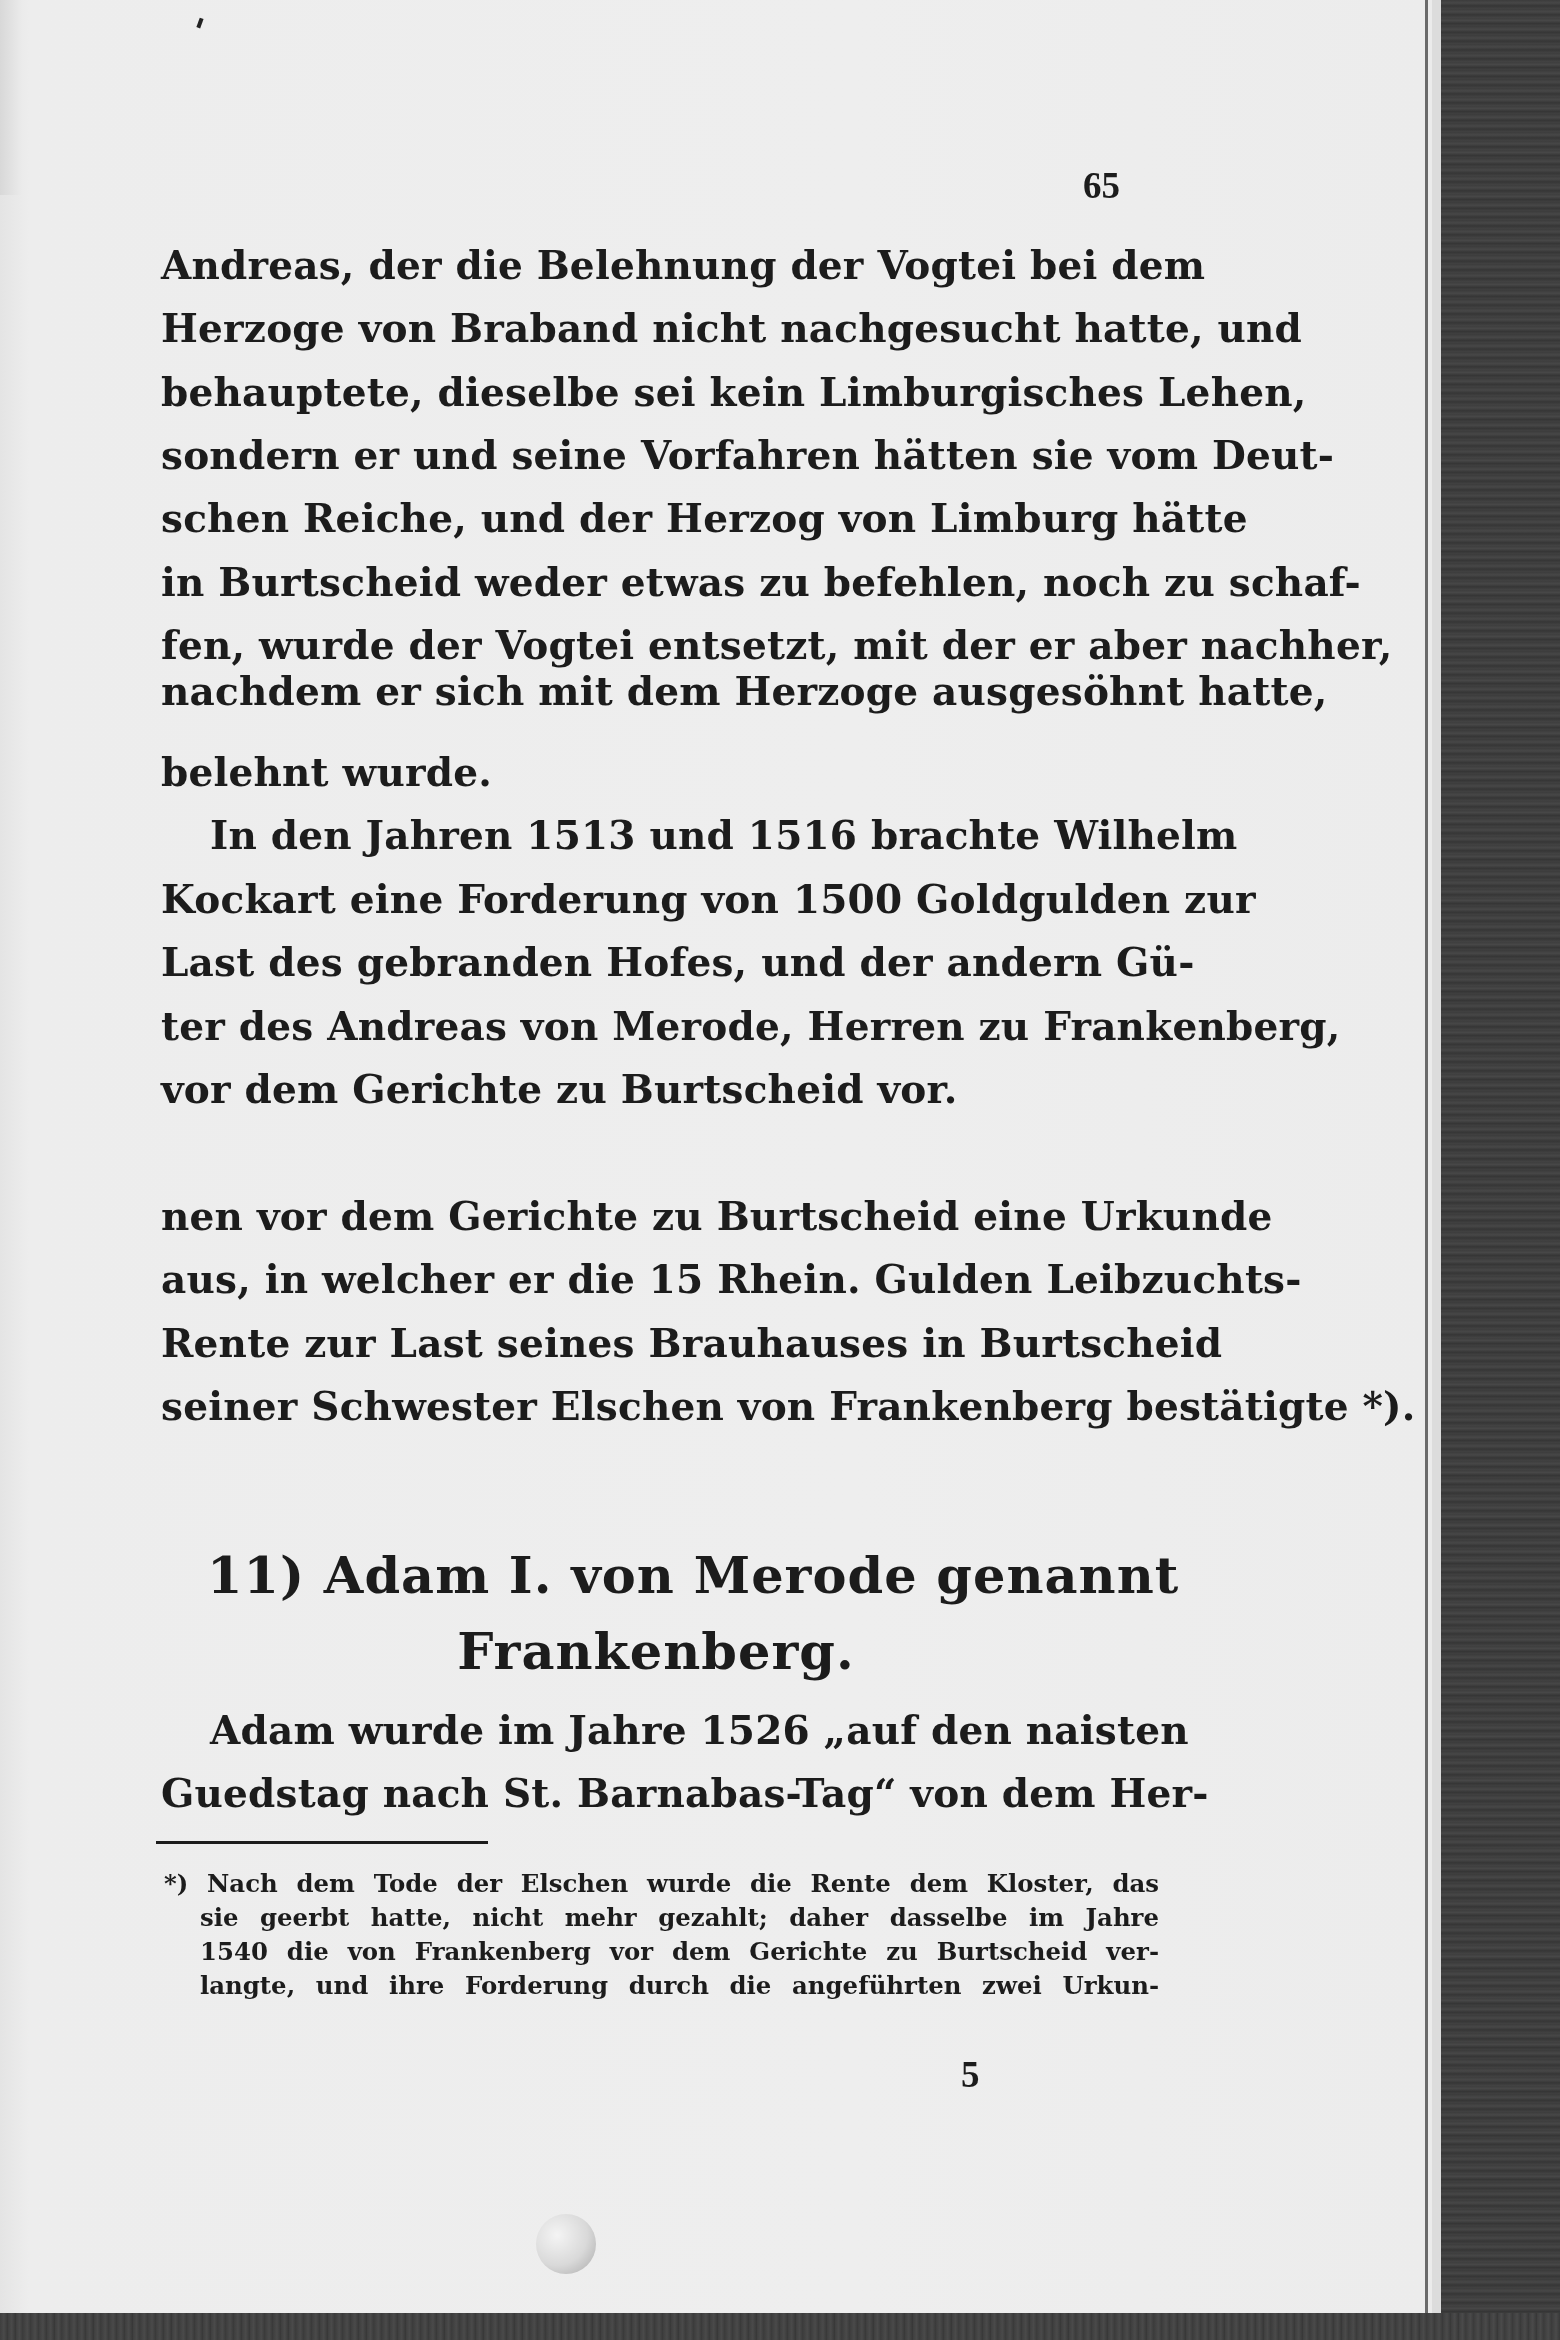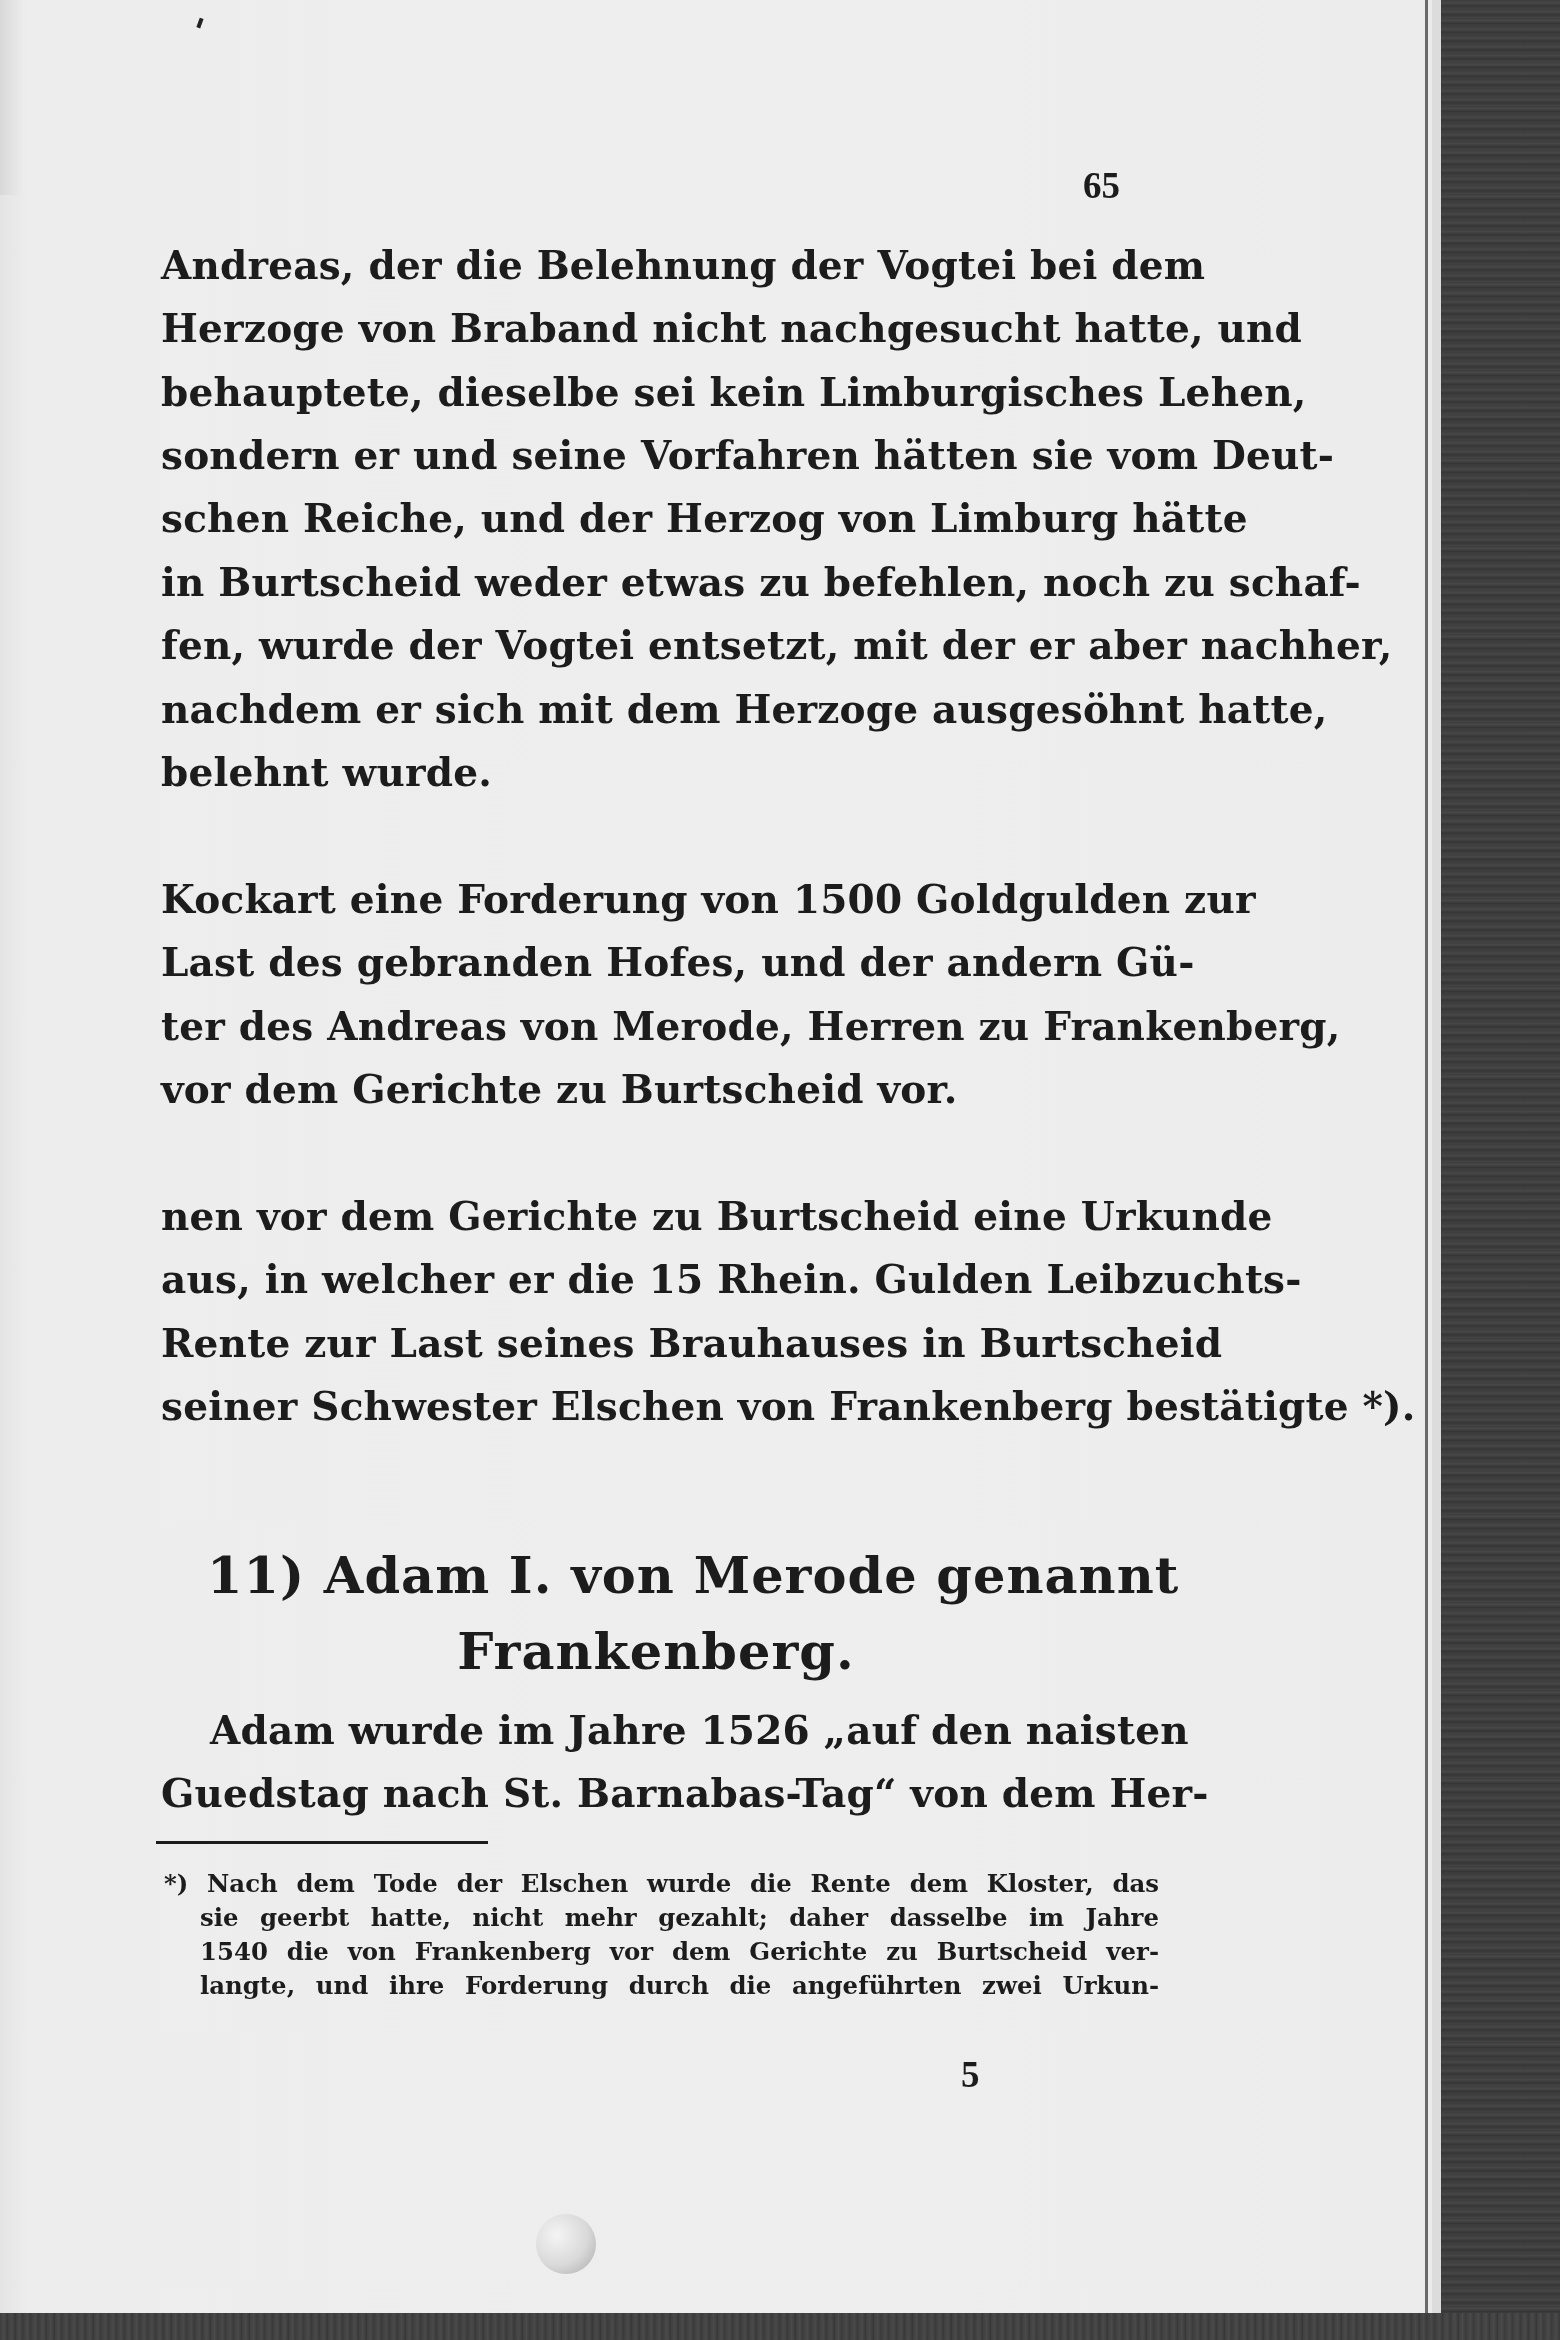--- a/index.html
+++ b/index.html
@@ -80,23 +80,24 @@
 
   <div class="page-number">65</div>
 
   <div class="line body-line" style="top:305px;">Herzoge von Braband nicht nachgesucht hatte, und</div>
   <div class="line body-line" style="top:242px;">Andreas, der die Belehnung der Vogtei bei dem</div>
   <div class="line body-line" style="top:369px;">behauptete, dieselbe sei kein Limburgisches Lehen,</div>
   <div class="line body-line" style="top:432px;">sondern er und seine Vorfahren hätten sie vom Deut-</div>
   <div class="line body-line" style="top:495px;">schen Reiche, und der Herzog von Limburg hätte</div>
   <div class="line body-line" style="top:559px;">in Burtscheid weder etwas zu befehlen, noch zu schaf-</div>
   <div class="line body-line" style="top:622px;">fen, wurde der Vogtei entsetzt, mit der er aber nachher,</div>
-  <div class="line body-line" style="top:686px;">nachdem er sich mit dem Herzoge ausgesöhnt hatte,</div>
+  <div class="line body-line" style="top:668px;">nachdem er sich mit dem Herzoge ausgesöhnt hatte,</div>
   <div class="line body-line last" style="top:749px;">belehnt wurde.</div>
 
+  <div class="line indent" style="top:812px;">In den Jahren 1513 und 1516 brachte Wilhelm</div>
   <div class="line body-line" style="top:876px;">Kockart eine Forderung von 1500 Goldgulden zur</div>
   <div class="line body-line" style="top:939px;">Last des gebranden Hofes, und der andern Gü-</div>
   <div class="line body-line" style="top:1003px;">ter des Andreas von Merode, Herren zu Frankenberg,</div>
   <div class="line body-line last" style="top:1066px;">vor dem Gerichte zu Burtscheid vor.</div>
 
   <div class="line body-line" style="top:1193px;">nen vor dem Gerichte zu Burtscheid eine Urkunde</div>
   <div class="line body-line" style="top:1256px;">aus, in welcher er die 15 Rhein. Gulden Leibzuchts-</div>
   <div class="line body-line" style="top:1320px;">Rente zur Last seines Brauhauses in Burtscheid</div>
   <div class="line body-line" style="top:1383px;">seiner Schwester Elschen von Frankenberg bestätigte *).</div>
 

